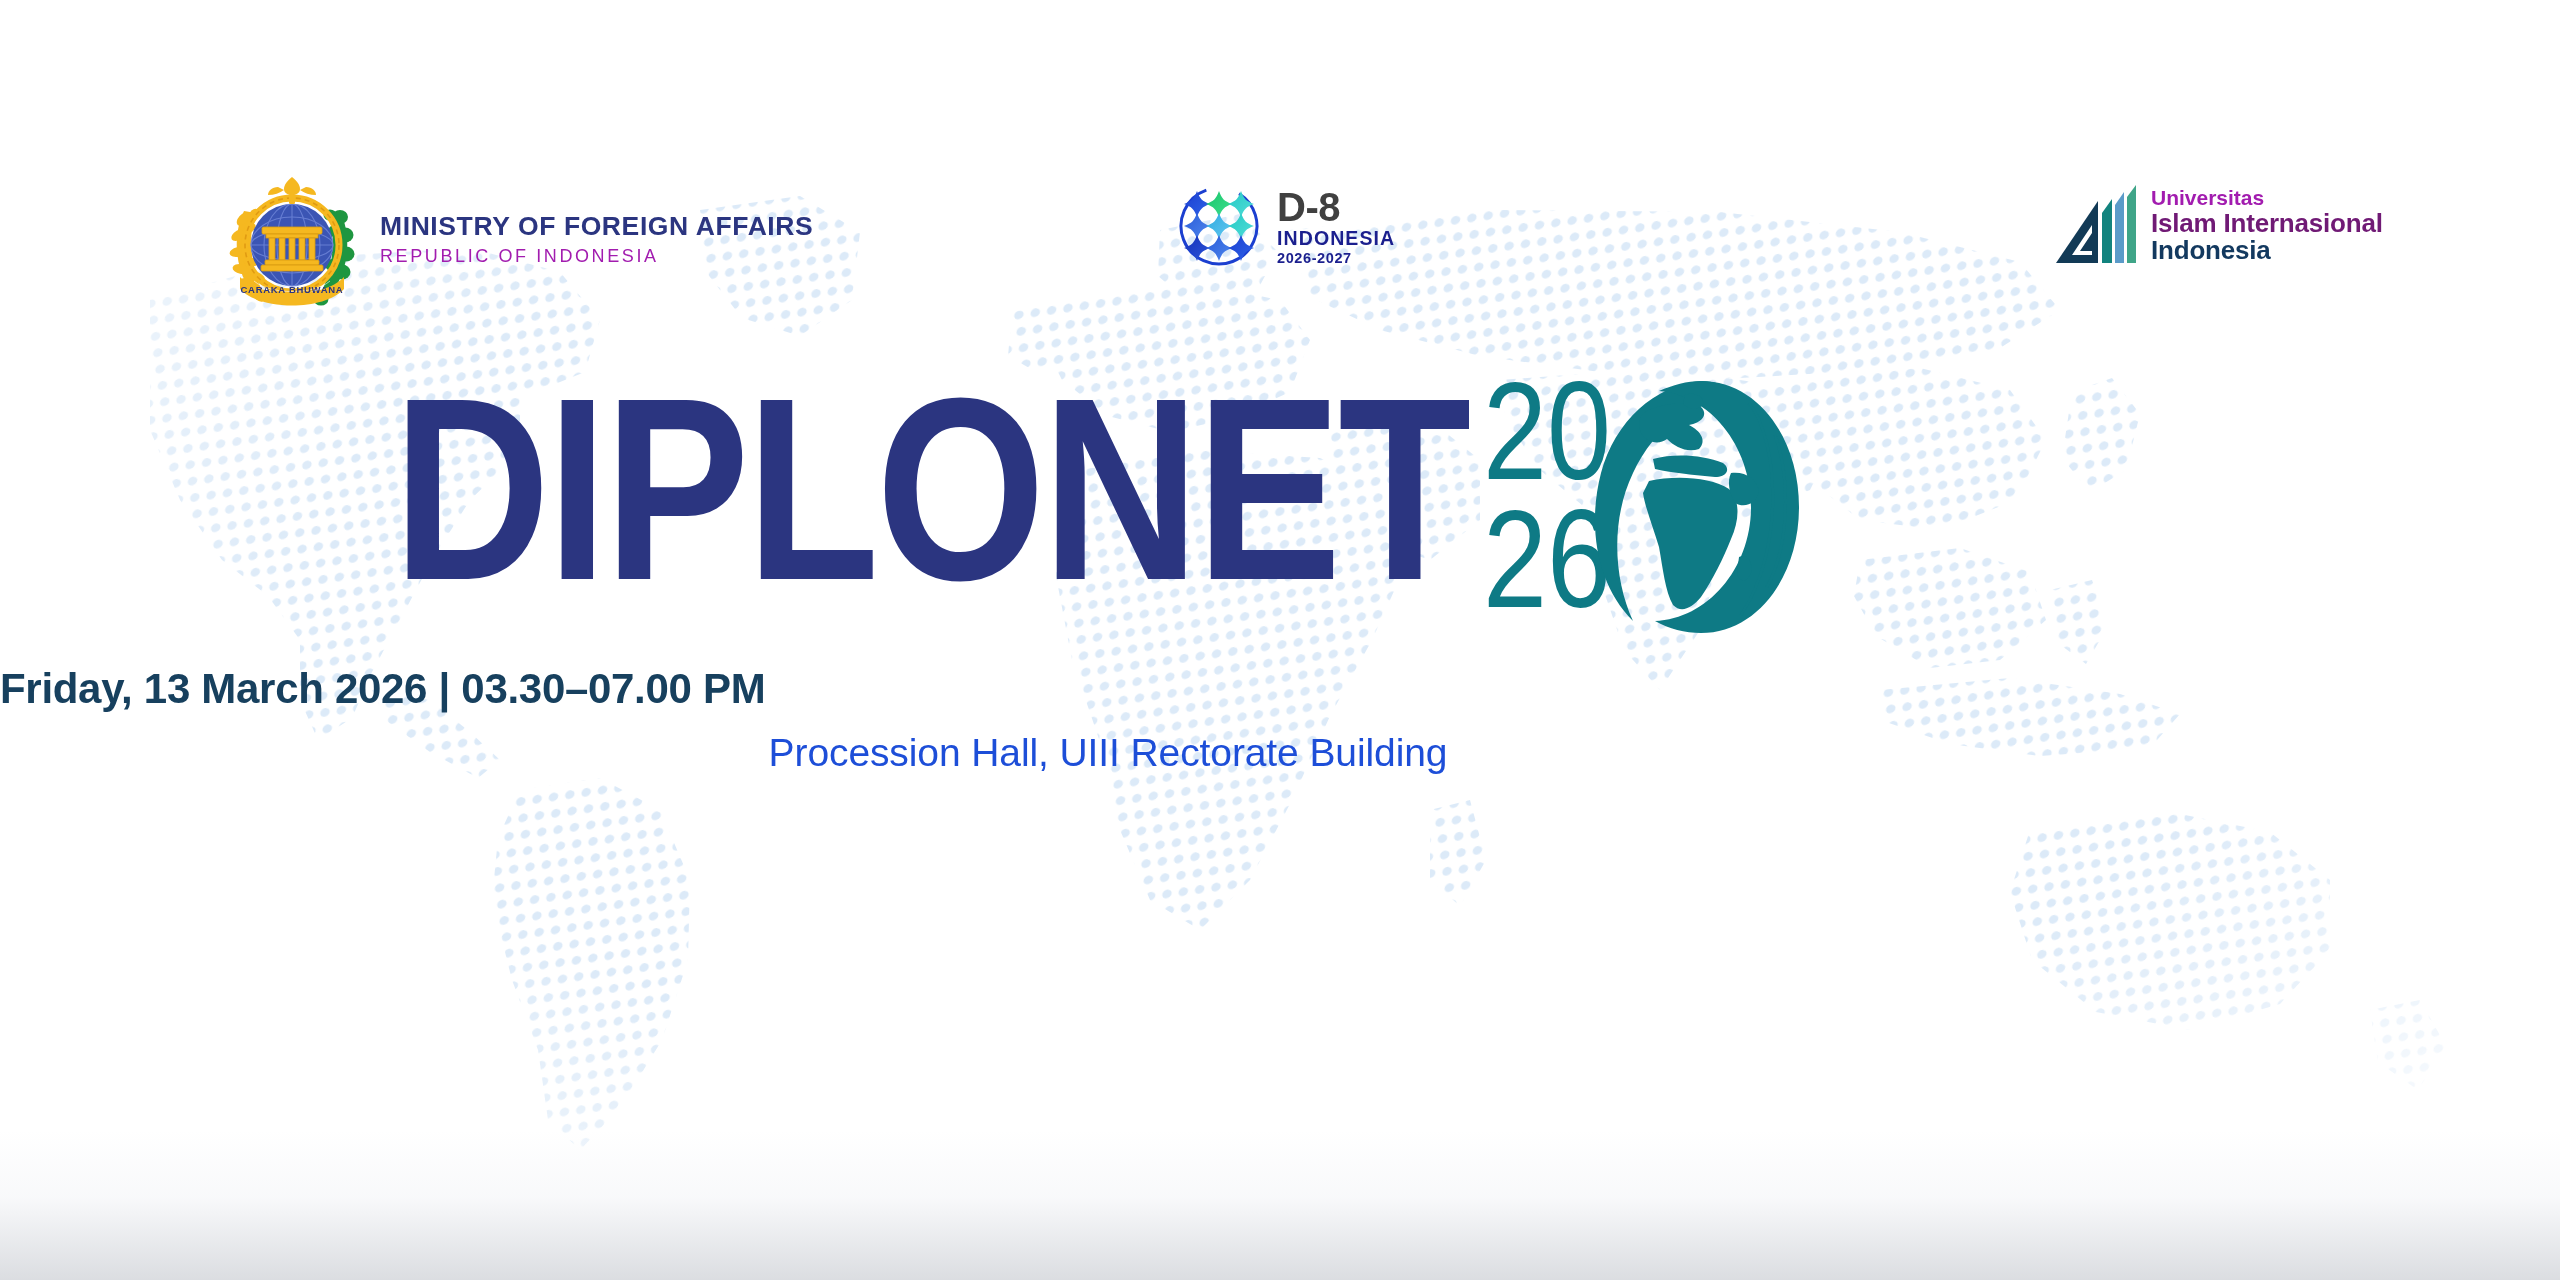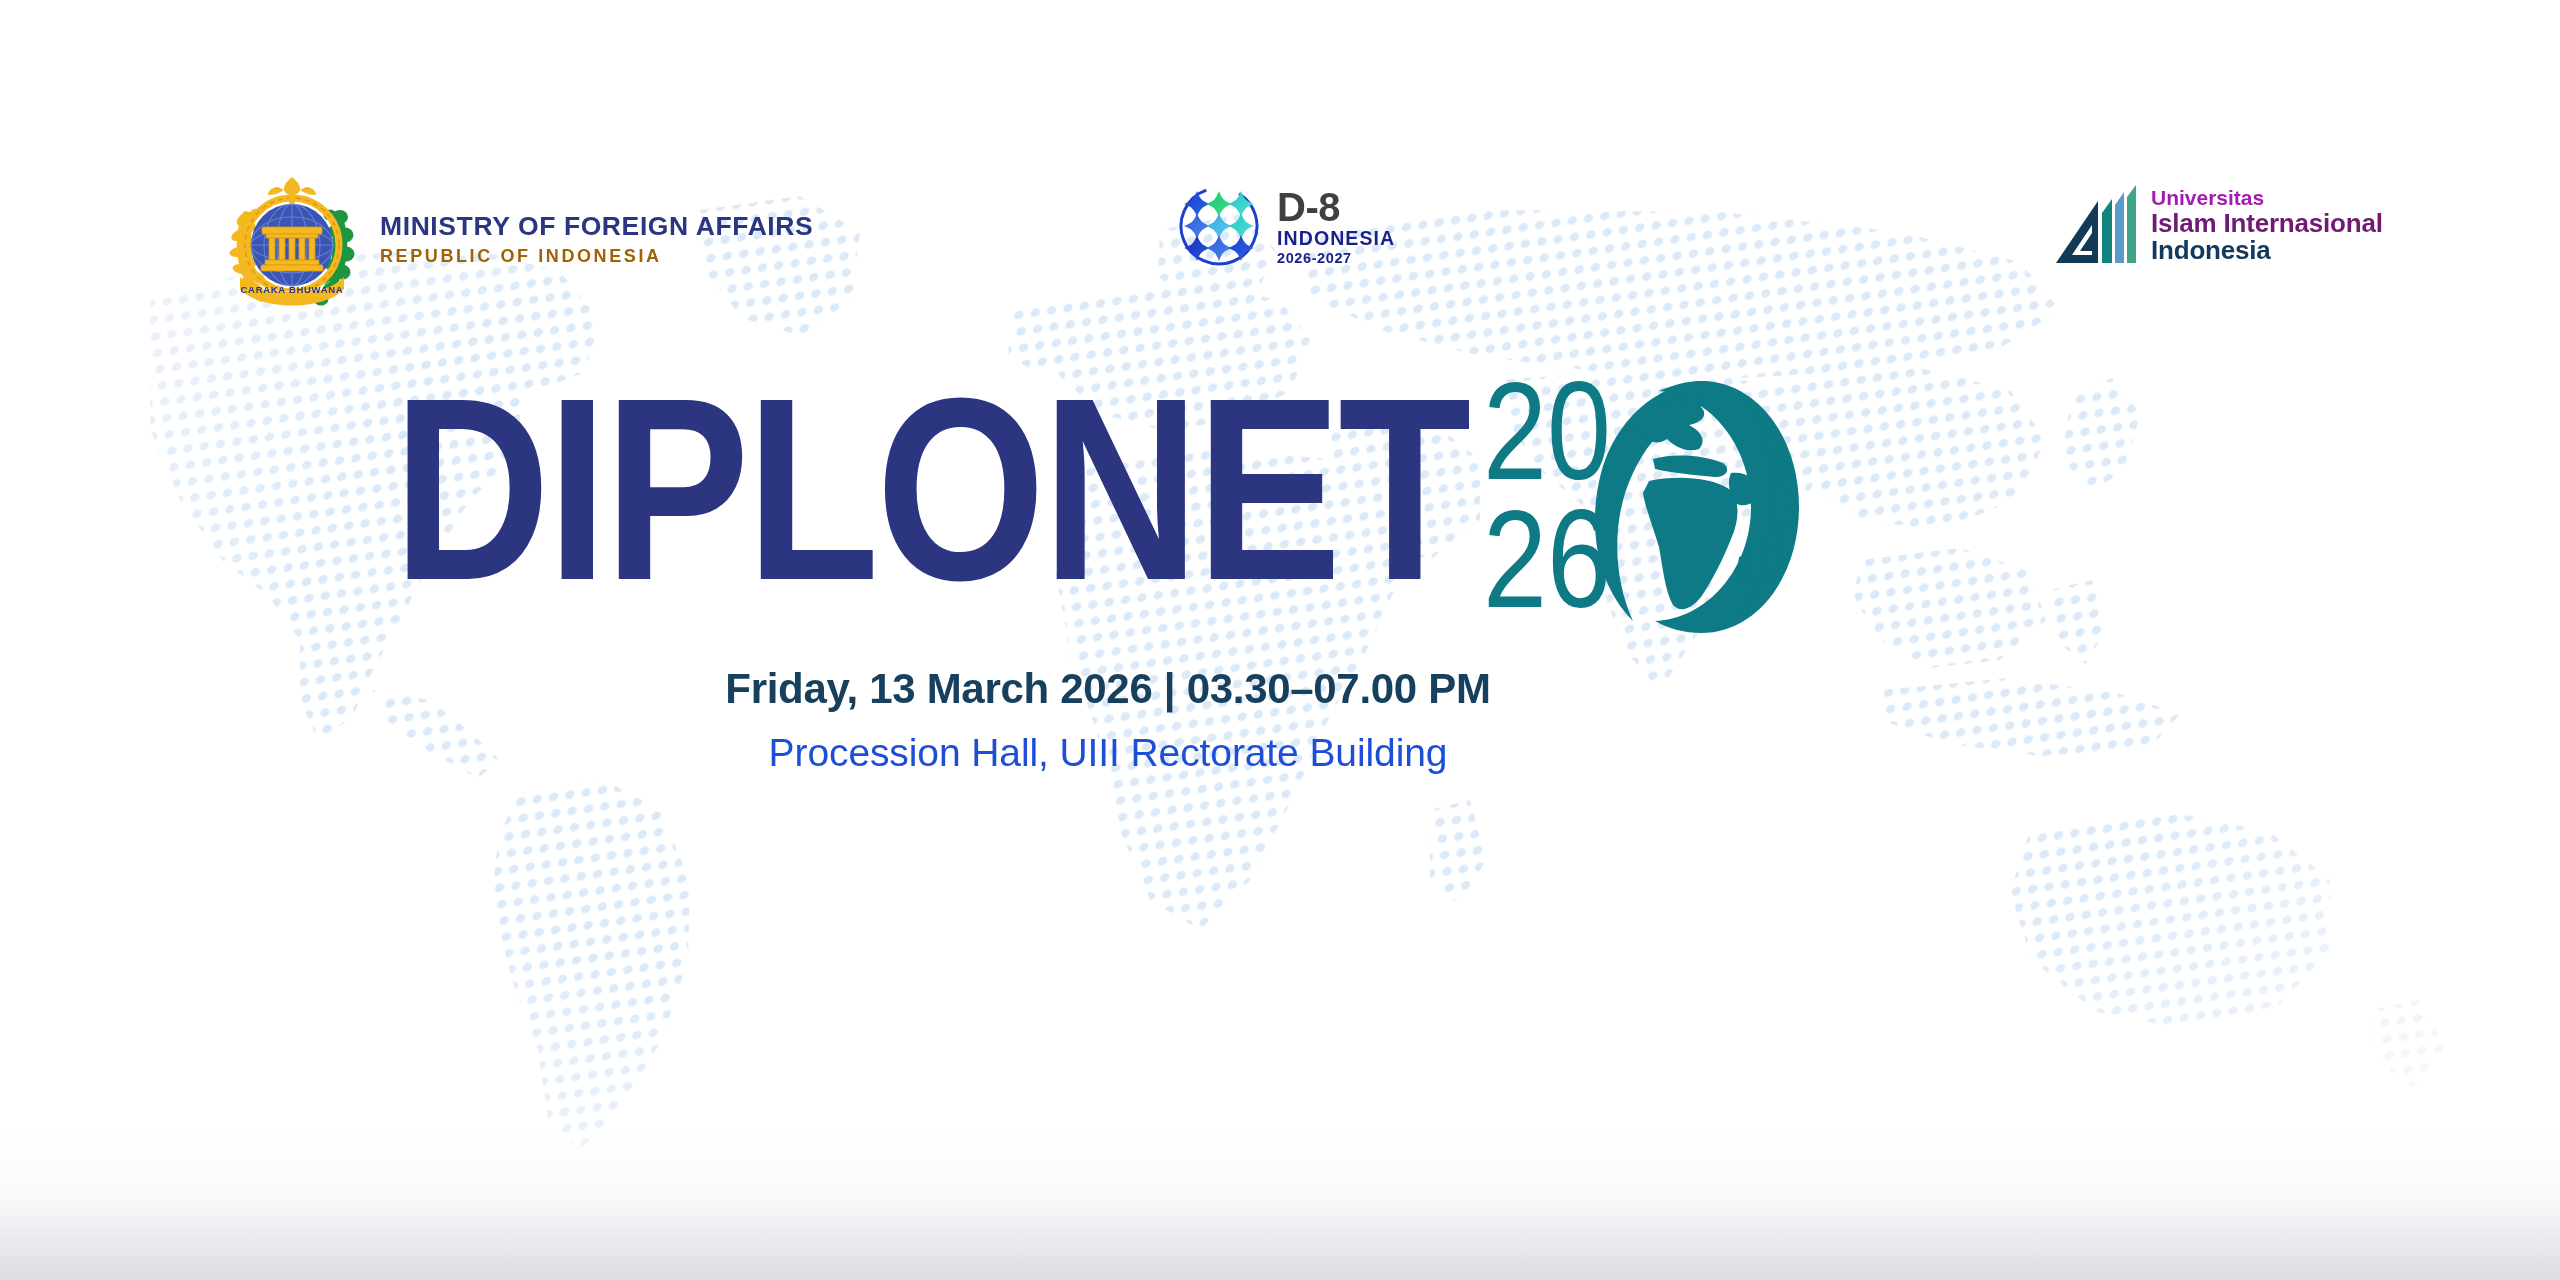--- a/index.html
+++ b/index.html
@@ -55,22 +55,22 @@
   #mofa-text { margin-left: 14px; line-height: 1; }
   #mofa-line1 {
     font-size: 26.5px;
     font-weight: bold;
     color: #2B3580;
     letter-spacing: 0.6px;
     white-space: nowrap;
   }
   #mofa-line2 {
     font-size: 18px;
-    font-weight: bold;
-    color: #a16207;
+    font-weight: normal;
+    color: #a21caf;
     letter-spacing: 2.6px;
     margin-top: 7px;
     white-space: nowrap;
   }
 
   
   #logo-d8 { left: 1173px; top: 180px; }
   #d8-mark { width: 92px; height: 92px; flex: 0 0 92px; }
   #d8-text { margin-left: 12px; line-height: 1; }
   #d8-title {
@@ -118,21 +118,20 @@
     height: 300px;
     display: flex;
     align-items: flex-start;
     justify-content: center;
   }
 
   #wordmark { display: block; }
 
   #event-date {
     margin-top: 10px;
-    text-align: center;
     font-size: 42px;
     font-weight: bold;
     color: #17405E;
     letter-spacing: -0.3px;
     white-space: nowrap;
   }
   #event-venue {
     margin-top: 18px;
     text-align: center;
     font-size: 39px;

